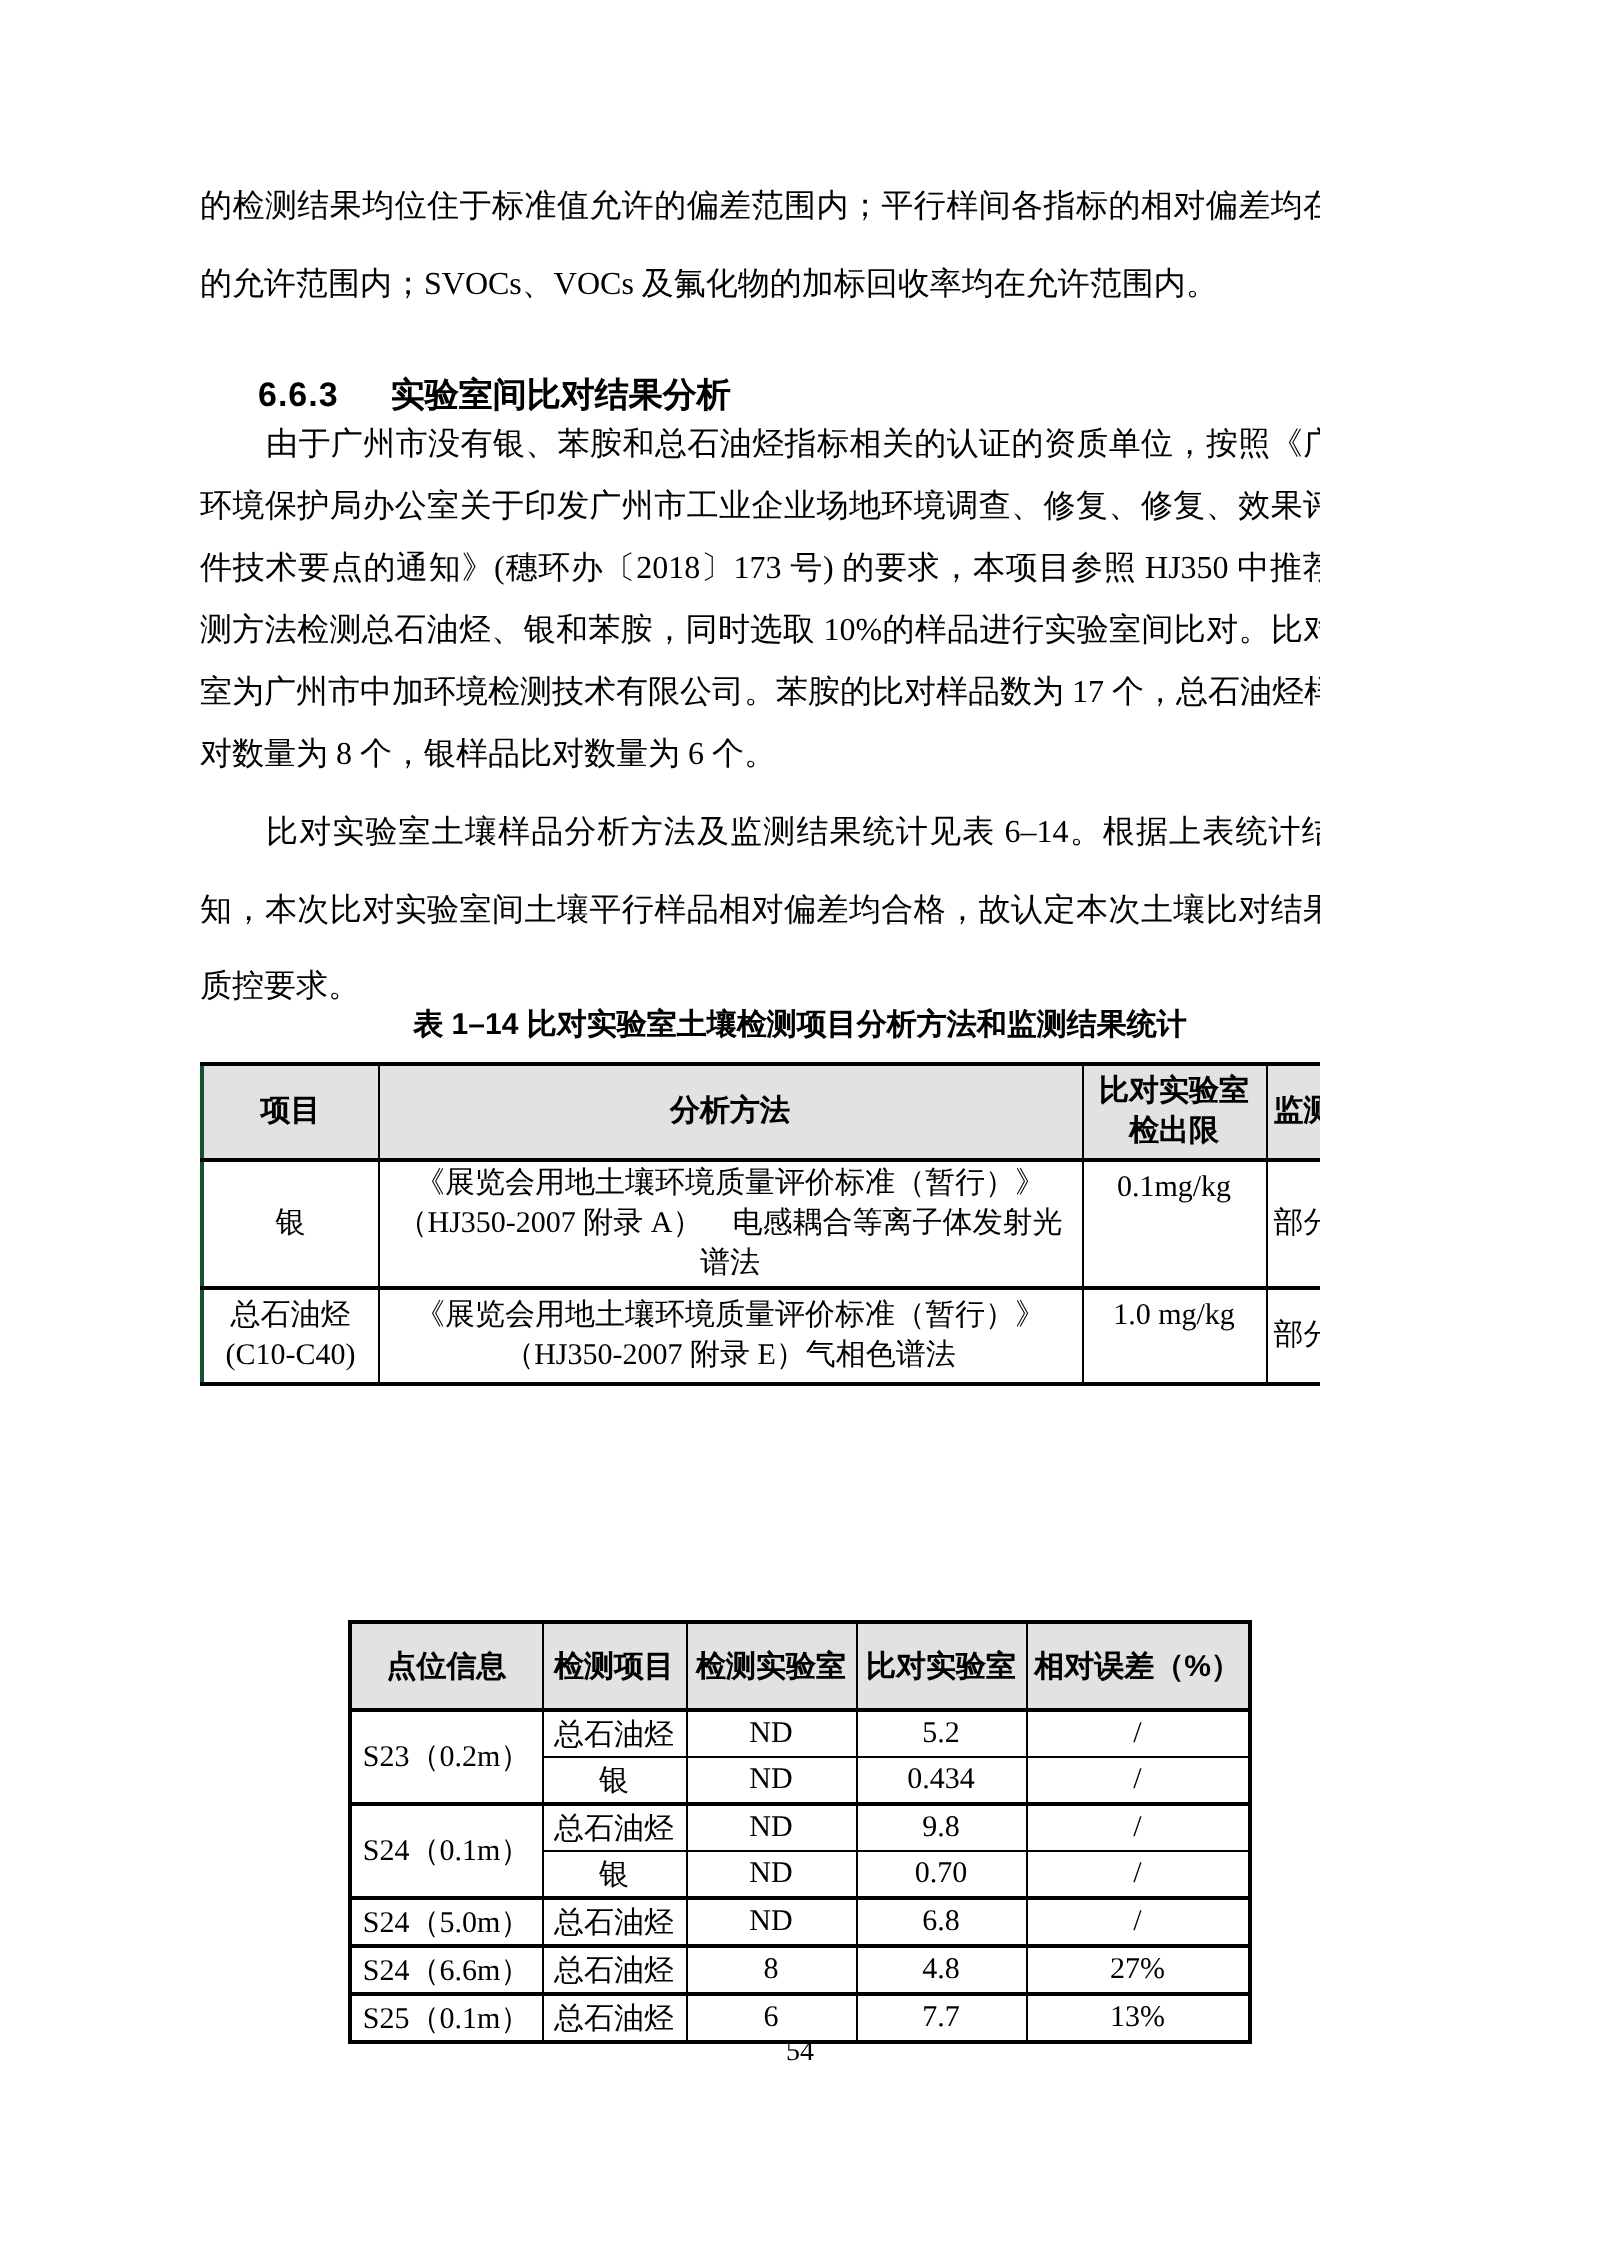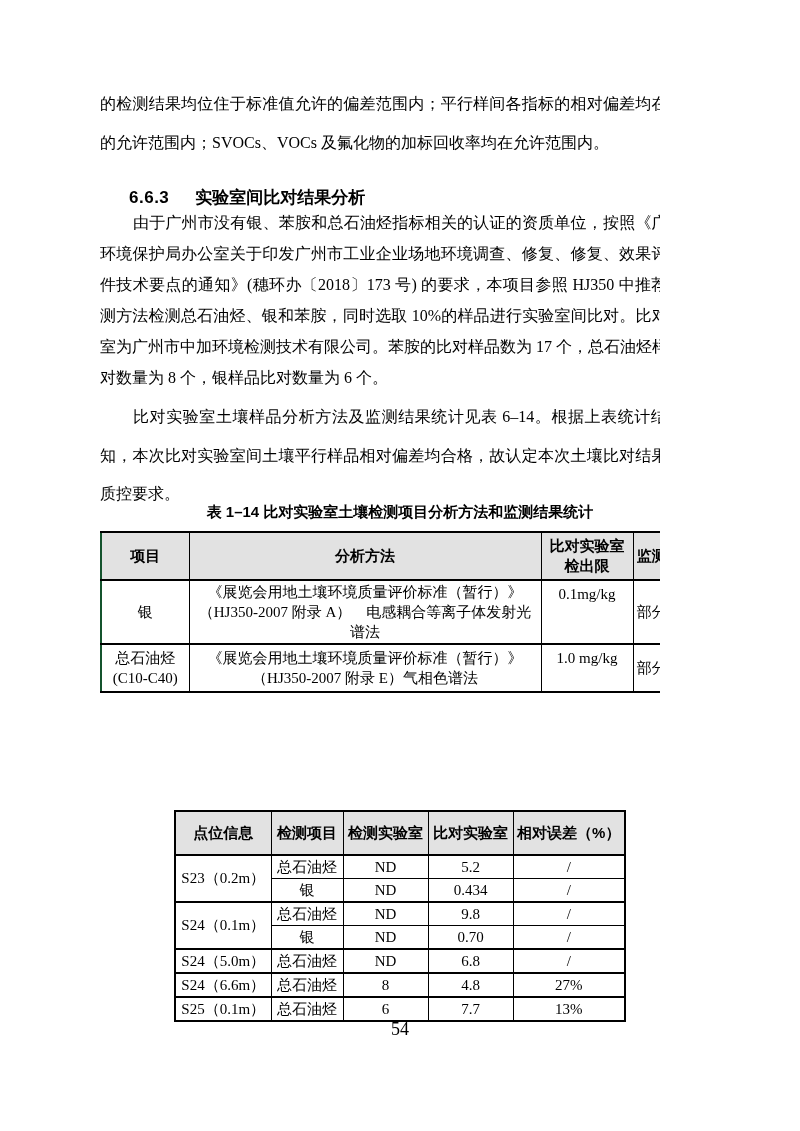--- a/index.html
+++ b/index.html
@@ -65,21 +65,21 @@
   #t15 th {
     background:#e2e2e2;
     font-family:"Liberation Sans","DejaVu Sans",sans-serif;
     font-weight:bold; height:42px; border-bottom:2px solid #000;
   }
   #t15 td { height:22px; font-family:"Liberation Serif","DejaVu Serif",serif; }
   #t15 tr.group-top td { border-top:2px solid #000; }
 
   .page-number {
     position:absolute; left:0; top:1019px; width:800px;
-    text-align:center; font-size:18px;
+    text-align:center; font-size:14px;
   }
 </style>
 </head>
 <body>
 
 <div class="page">
 
   <p id="p1" class="body-par">的检测结果均位住于标准值允许的偏差范围内；平行样间各指标的相对偏差均在各自的允许范围内；SVOCs、VOCs 及氟化物的加标回收率均在允许范围内。</p>
 
   <h3 class="section-heading">

